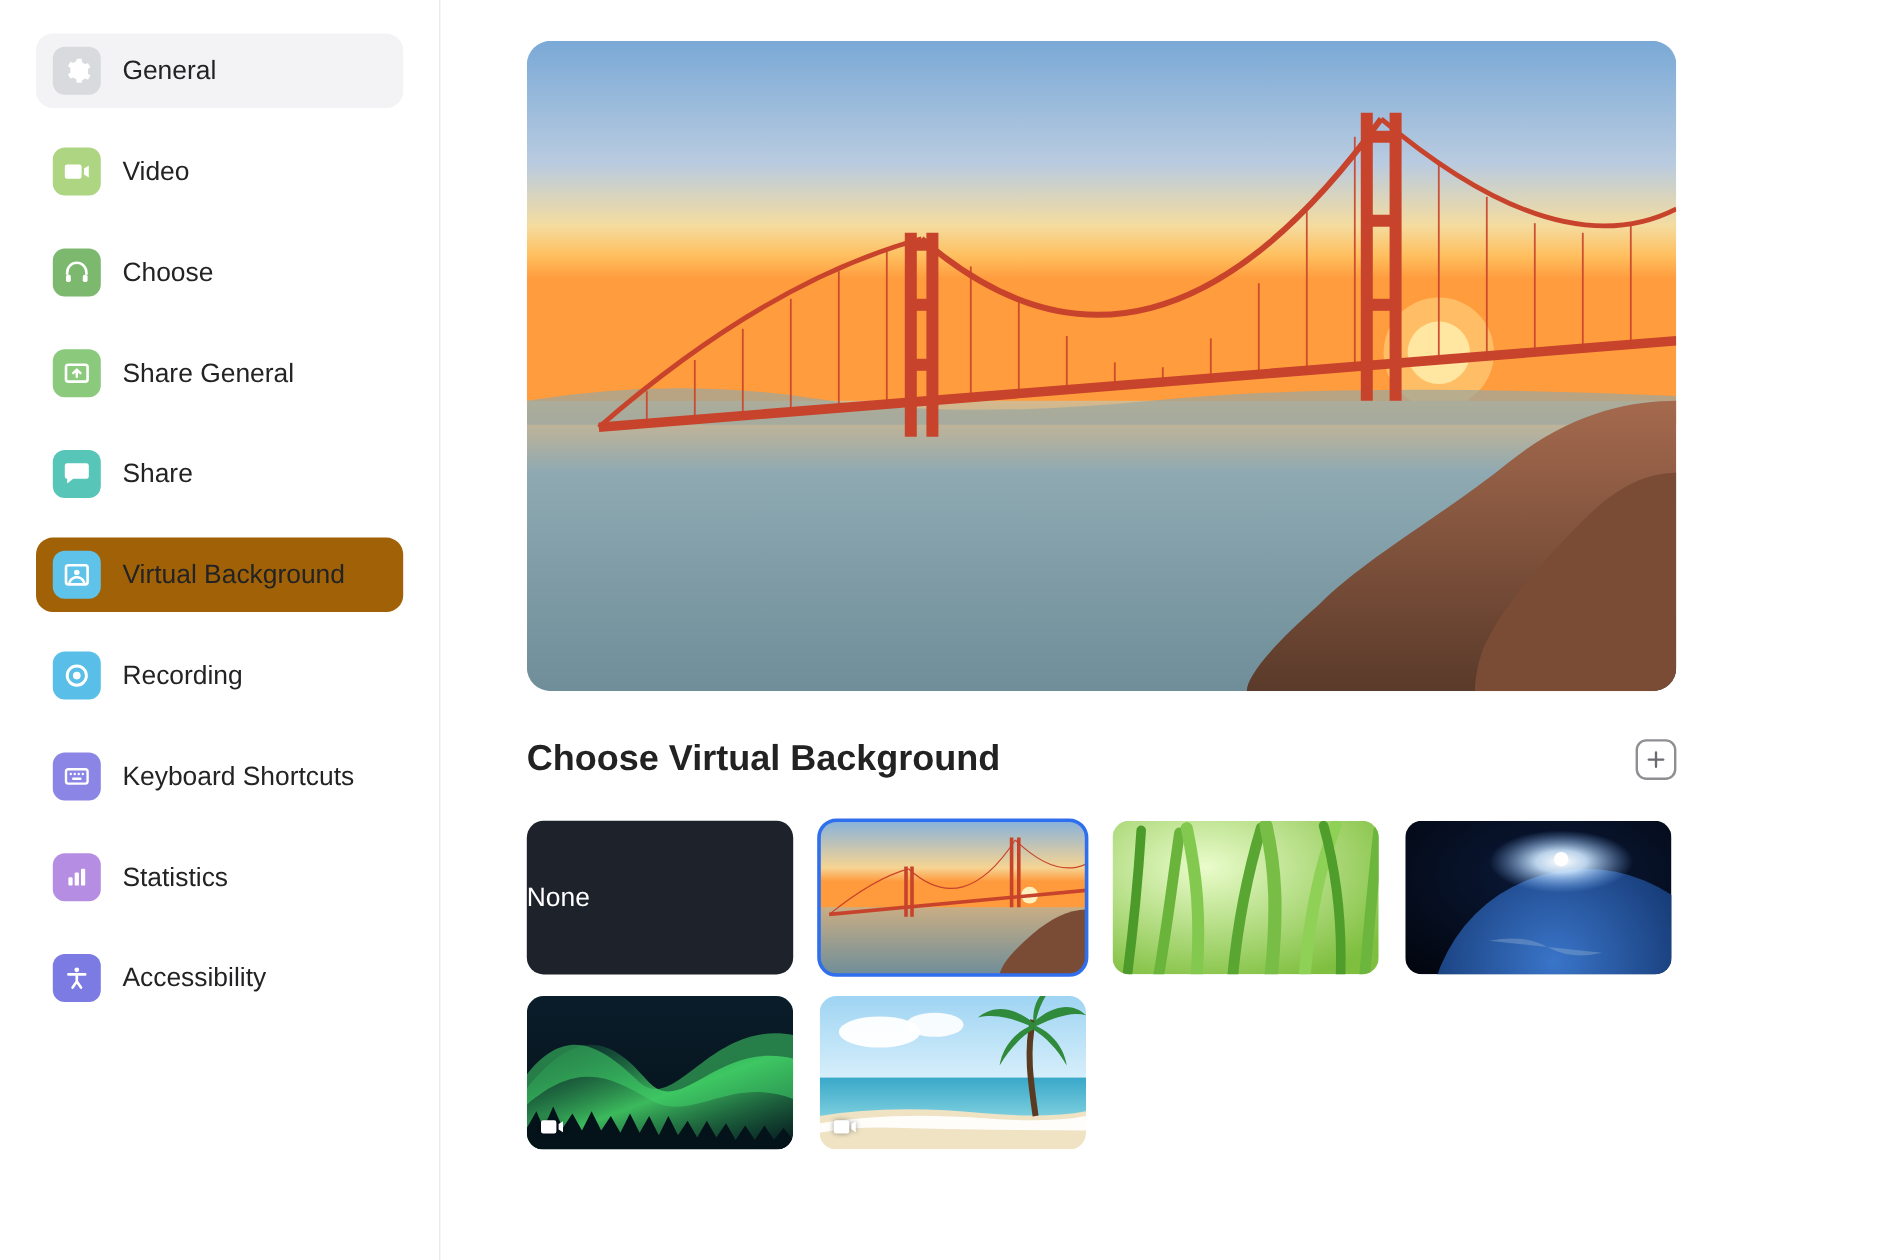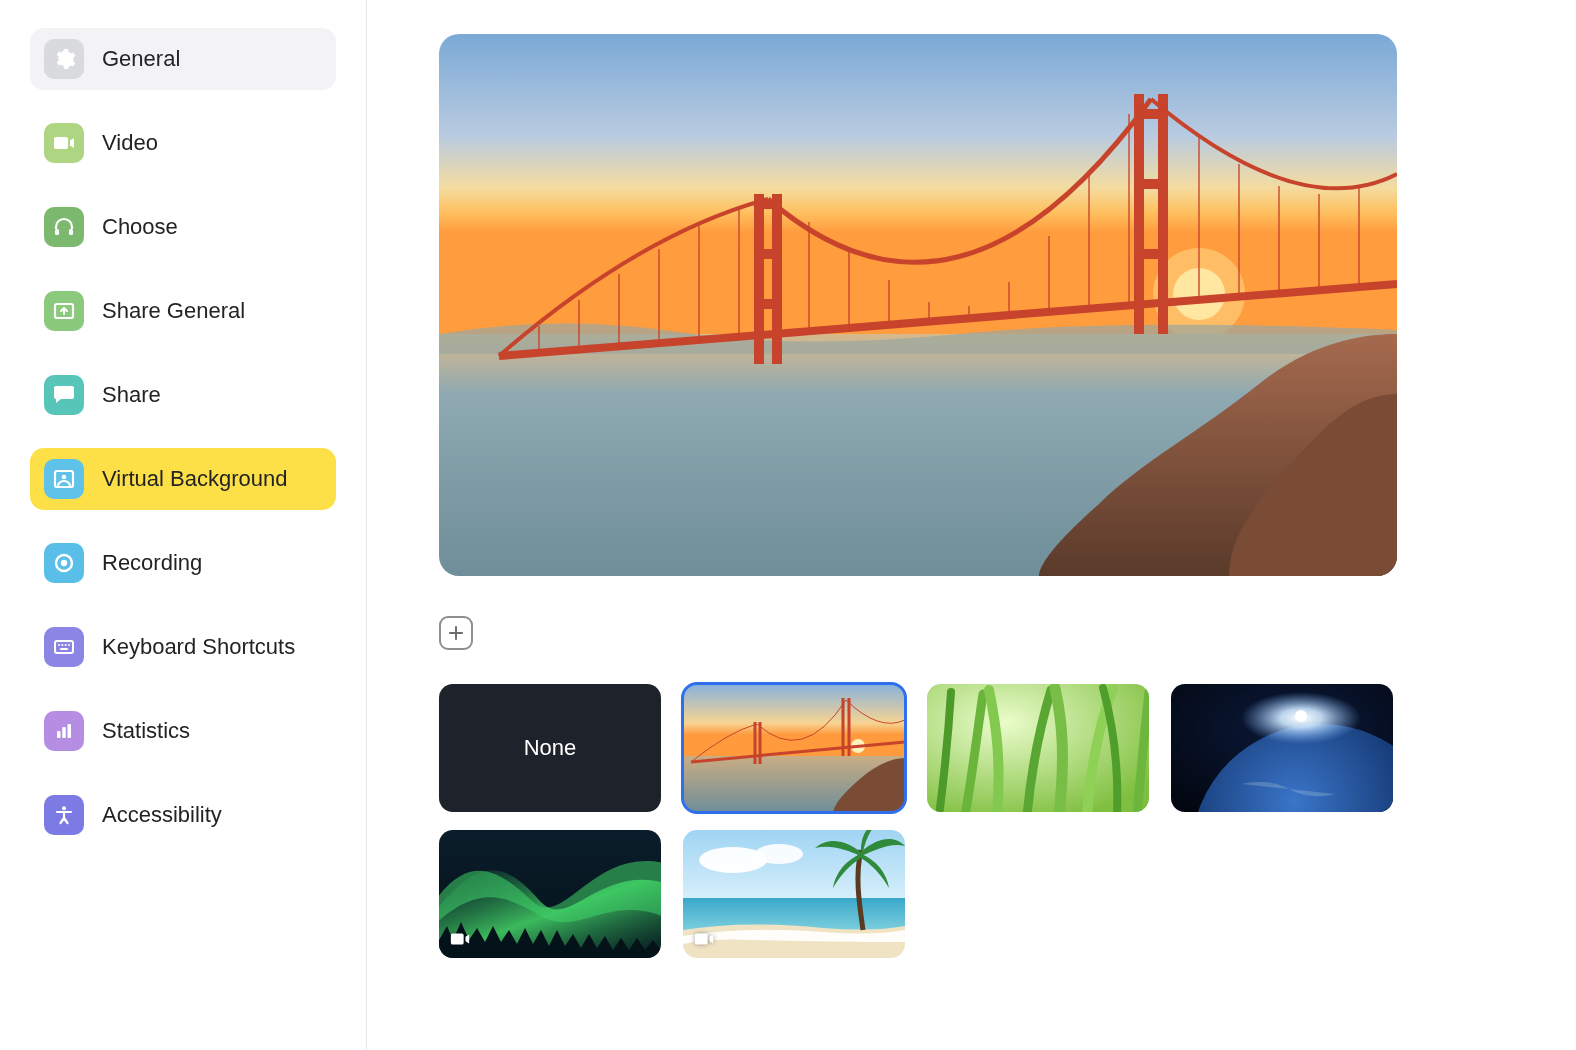--- a/index.html
+++ b/index.html
@@ -4,21 +4,21 @@
 <style>
   * { box-sizing: border-box; margin: 0; padding: 0; }
   html, body { width: 1576px; height: 1050px; font-family: -apple-system, BlinkMacSystemFont, "Segoe UI", Helvetica, Arial, sans-serif; background: #fff; color: #1c1c1e; overflow: hidden; }
   .app { display: flex; width: 100%; height: 100%; }
 
   
   .sidebar { width: 367px; padding: 28px 30px 28px 30px; border-right: 1px solid #e6e6e9; overflow-y: auto; }
   .nav-item { display: flex; align-items: center; height: 62px; padding: 0 14px; border-radius: 14px; cursor: pointer; margin-bottom: 22px; }
   .nav-item:last-child { margin-bottom: 0; }
   .nav-item.general { background: #f3f3f5; }
-  .nav-item.active { background: #fde047; }
+  .nav-item.active { background: #a16207; }
   .nav-icon { width: 40px; height: 40px; border-radius: 10px; display: flex; align-items: center; justify-content: center; flex-shrink: 0; margin-right: 18px; }
   .nav-label { font-size: 22px; font-weight: 500; color: #232325; }
 
   
   .ic-general   { background: #d9dadd; }
   .ic-video     { background: #aed581; }
   .ic-audio     { background: #7cb96f; }
   .ic-share     { background: #8bc97d; }
   .ic-chat      { background: #58c5b9; }
   .ic-vbg       { background: #5fc2e8; }
@@ -34,21 +34,21 @@
 
   .preview { width: 958px; height: 542px; border-radius: 20px; overflow: hidden; position: relative; }
 
   .section-header { display: flex; align-items: center; justify-content: space-between; width: 958px; margin-top: 40px; }
   .section-title { font-size: 30px; font-weight: 700; color: #222; }
   .add-btn { width: 34px; height: 34px; border: 2px solid #8e8e93; border-radius: 9px; display:flex; align-items:center; justify-content:center; color:#6b6b70; cursor:pointer; background:#fff; }
   .add-btn svg { width: 18px; height: 18px; }
 
   .thumbs { width: 968px; display: flex; flex-wrap: wrap; gap: 18px 22px; margin-top: 34px; }
   .thumb { width: 222px; height: 128px; border-radius: 14px; overflow: hidden; position: relative; cursor: pointer; }
-  .thumb-none { background:#1e222a; color:#fff; display:flex; align-items:center; justify-content:center; font-size:22px; font-weight:500; }
+  .thumb-none { background:#1e222a; color:#fff; display:flex; align-items:center; font-size:22px; font-weight:500; }
   .thumb.selected { outline: 3px solid #2f6fed; outline-offset: -1px; }
   .thumb .video-badge { position:absolute; left:10px; bottom:8px; color:#fff; display:flex; align-items:center; justify-content:center; }
   .thumb .video-badge svg { width:22px; height:22px; filter: drop-shadow(0 0 2px rgba(0,0,0,.4)); }
 
   
   .scene-svg { width:100%; height:100%; display:block; }
 
 </style>
 </head>
 <body>
@@ -237,20 +237,21 @@
               <line x1="920" y1="256" x2="920" y2="152"></line>
           </g>
         </g>
 
         <path d="M958 542 V300 C920 300 870 310 820 350 760 398 700 430 660 470 620 505 600 530 600 542 Z" fill="url(#rock)"></path>
         <path d="M958 542 V360 C930 360 905 375 880 400 845 435 815 470 800 500 790 520 790 542 790 542Z" fill="#7a4c35"></path>
       </svg>
     </div>
 
     <div class="section-header">
+      <h2 class="section-title">Choose Virtual Background</h2>
       <button class="add-btn">
         <svg viewBox="0 0 24 24" fill="none" stroke="currentColor" stroke-width="2.6" stroke-linecap="round">
             <line x1="12" y1="4" x2="12" y2="20"></line>
             <line x1="4" y1="12" x2="20" y2="12"></line>
           </svg>
       </button>
     </div>
 
     <div class="thumbs">
 

